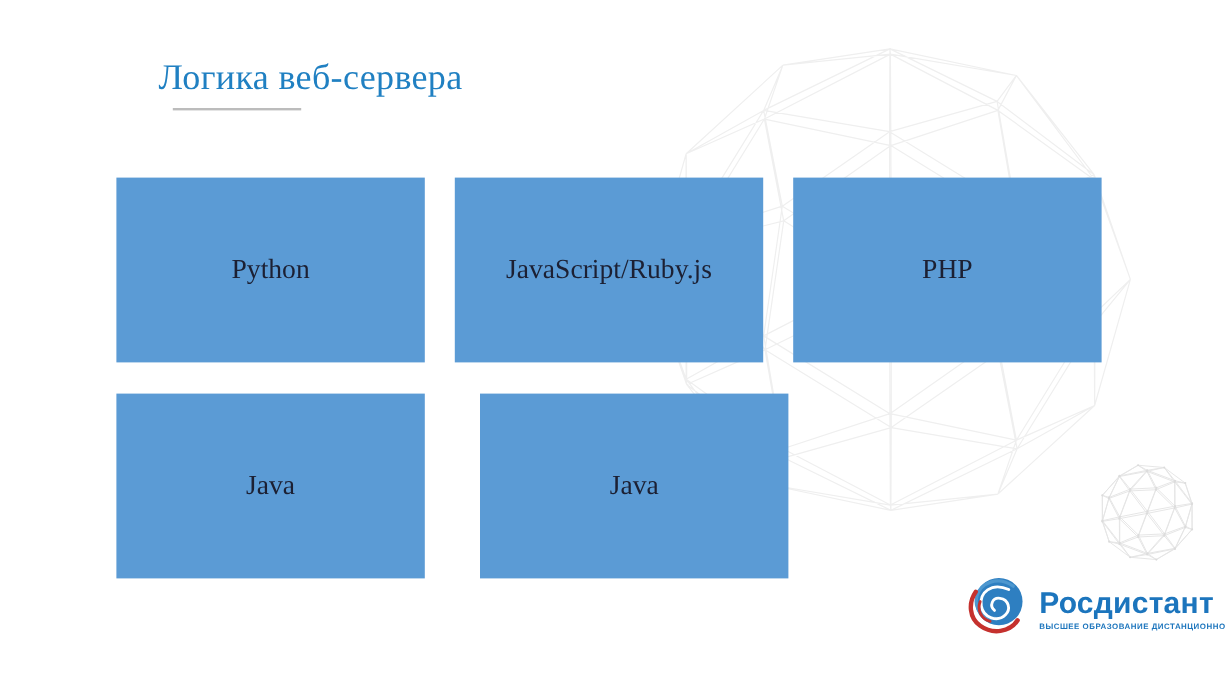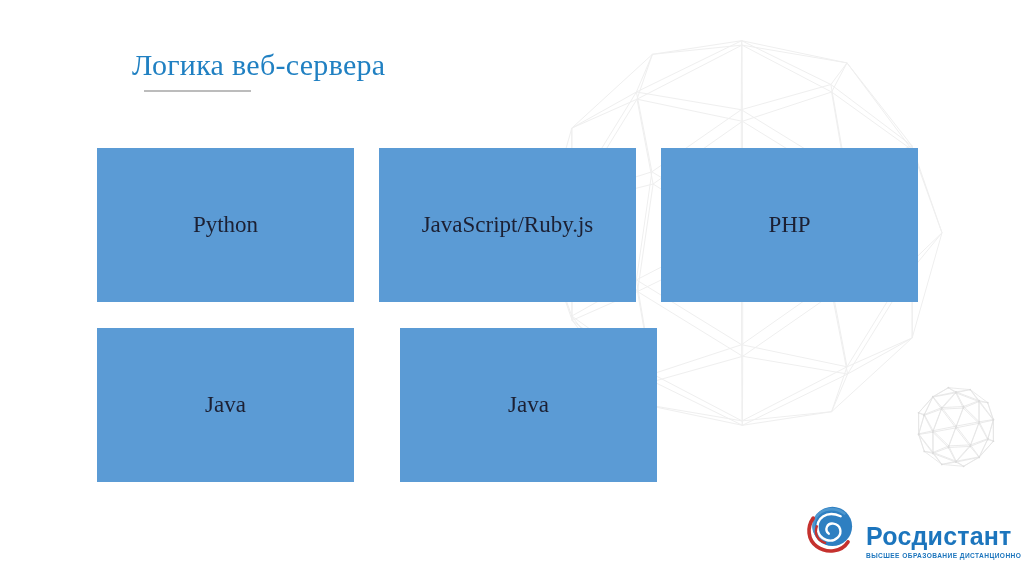--- a/index.html
+++ b/index.html
@@ -22,21 +22,21 @@
     background:#bcbcbc;z-index:2;
   }
   
   .box{
     position:absolute;width:257px;height:154px;
     background:var(--box-fill,#5B9BD5);
     display:flex;align-items:center;justify-content:center;z-index:1;
   }
   .box span{font-size:23px;color:var(--box-text,#1C2033);}
   
-  .logo{position:absolute;left:804px;top:501px;display:flex;align-items:flex-end;z-index:2;}
+  .logo{position:absolute;left:804px;top:476px;display:flex;align-items:center;z-index:2;}
   .logo-mark{width:55px;height:58px;flex:0 0 auto;}
   .logo-text{margin-left:7px;padding-top:7px;font-family:"Liberation Sans",sans-serif;}
   .logo-name{font-weight:bold;font-size:25px;line-height:1;color:var(--logo-blue,#1C75BD);letter-spacing:0.2px;}
   .logo-tagline{font-weight:bold;font-size:6.6px;letter-spacing:0.42px;margin-top:3px;
     color:var(--logo-blue,#1C75BD);white-space:nowrap;}
 </style>
 </head>
 <body>
 
 <div class="slide">

